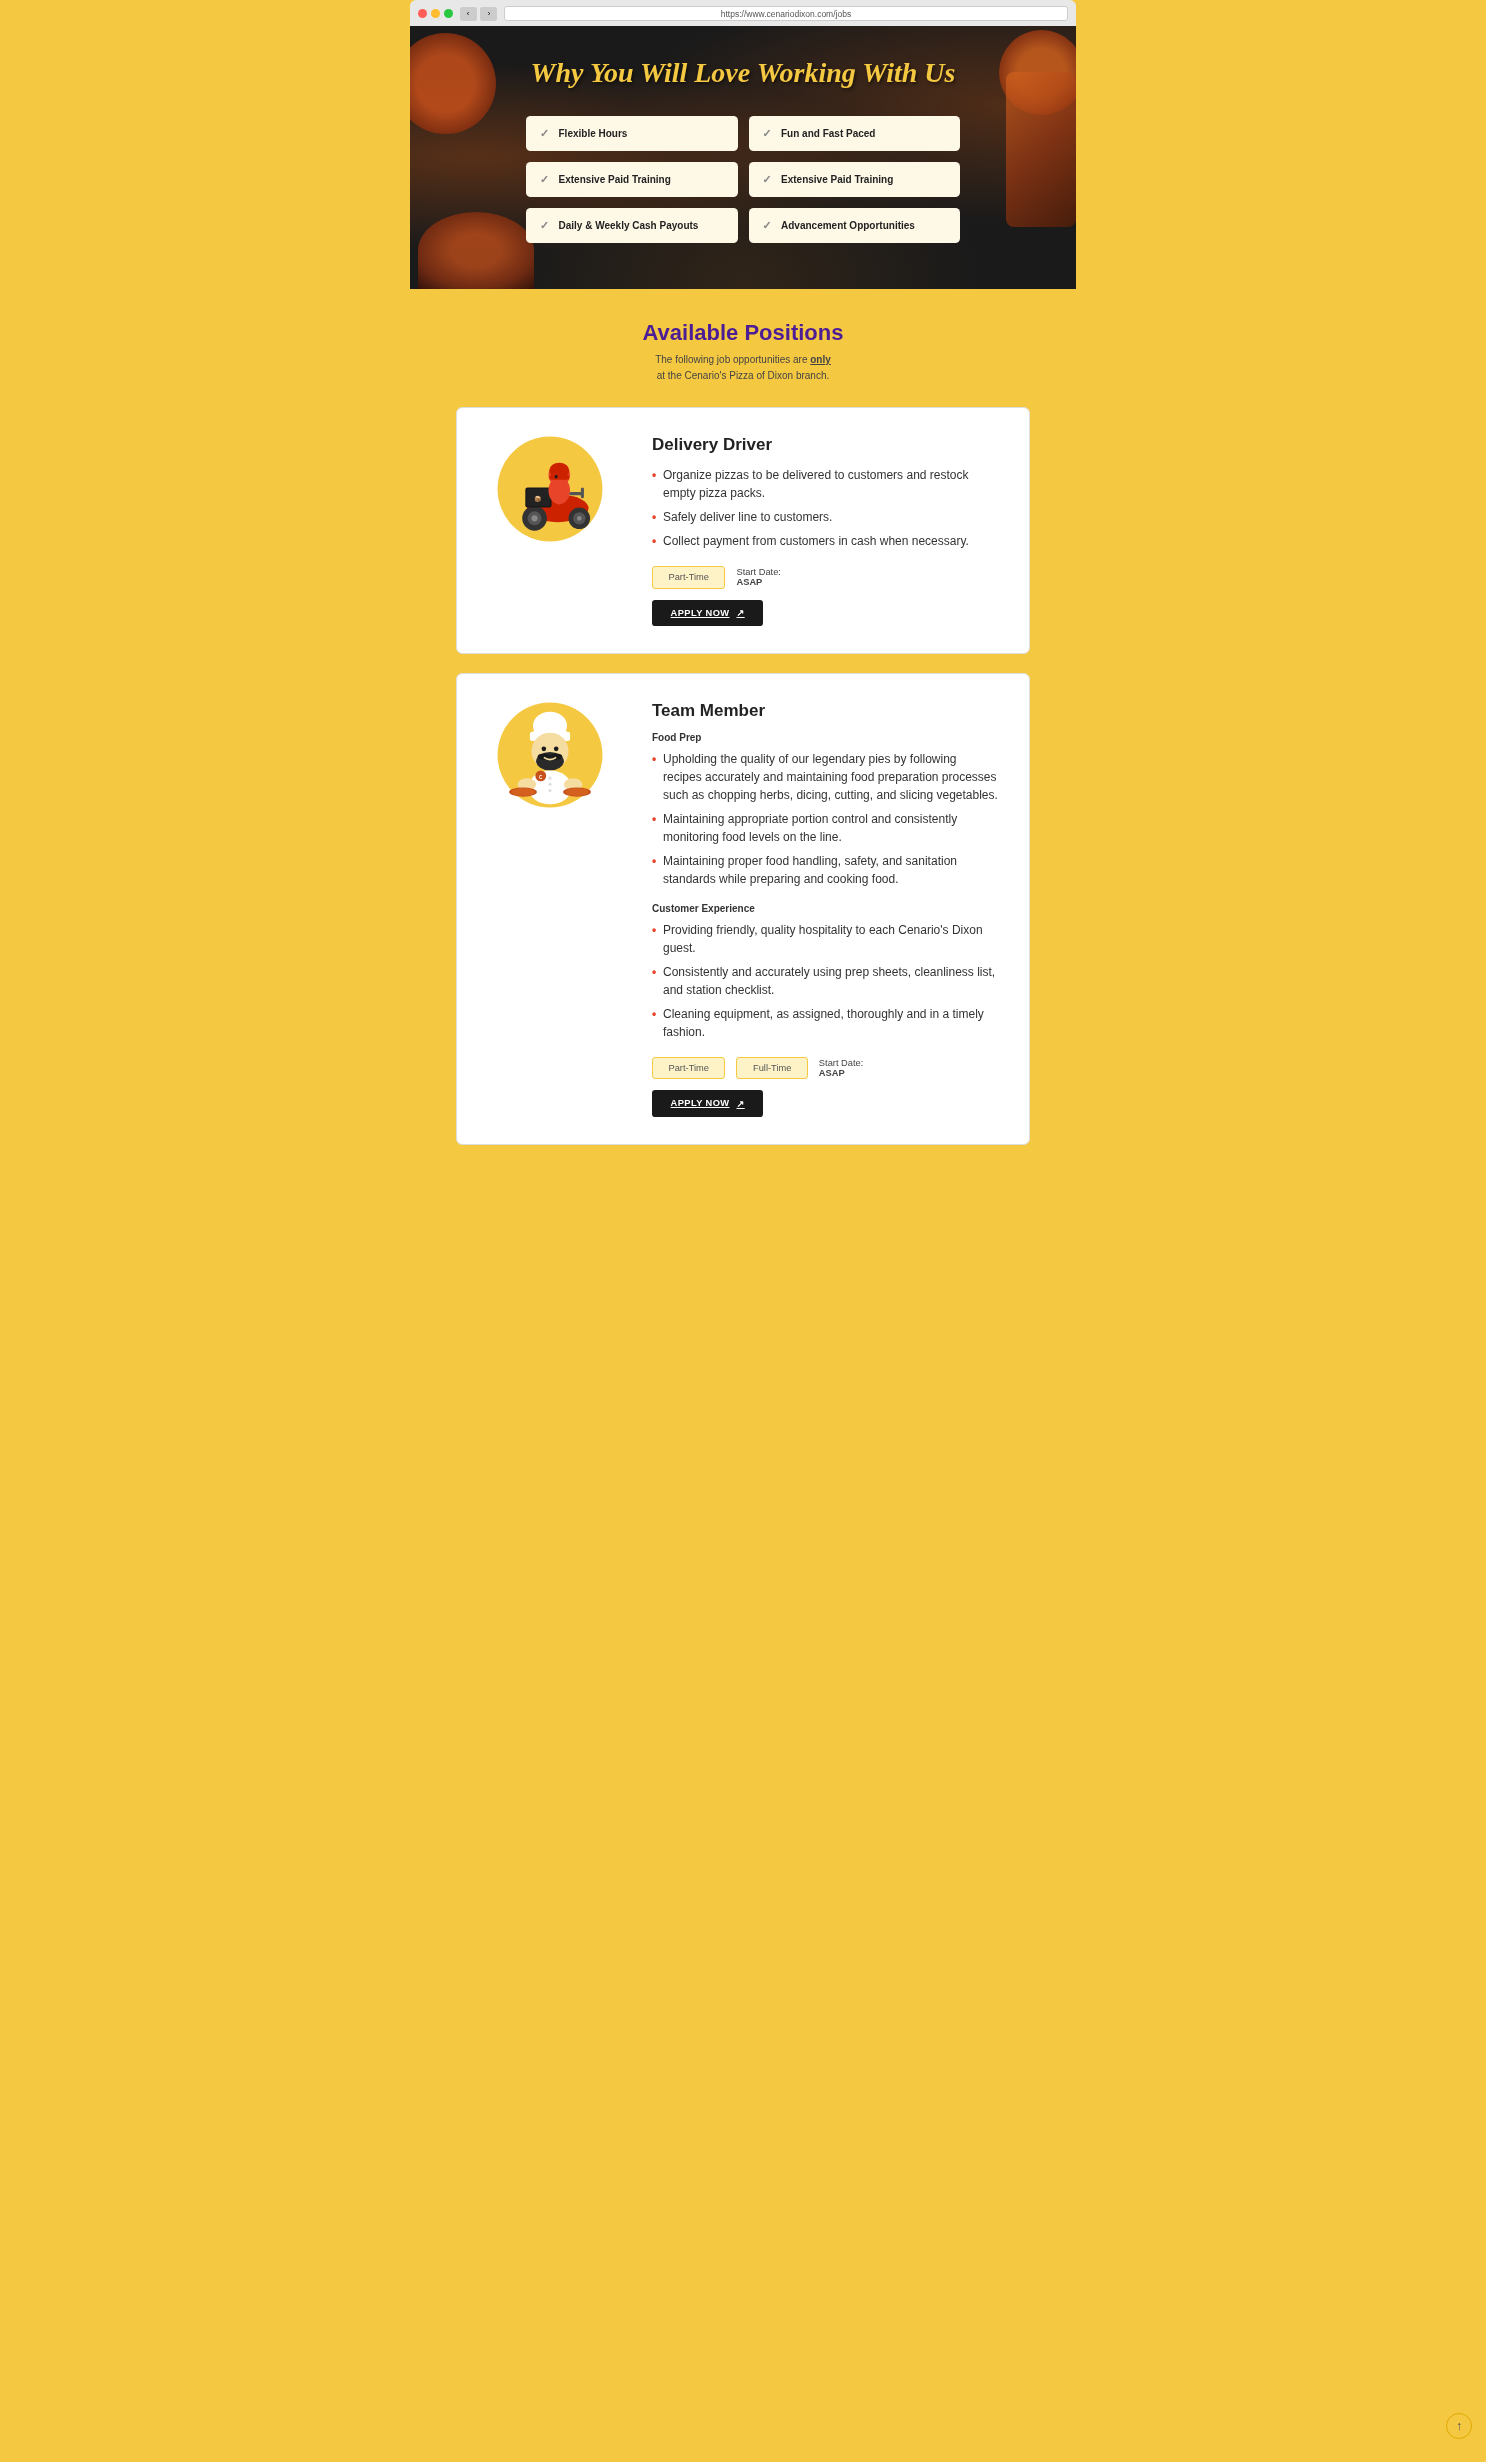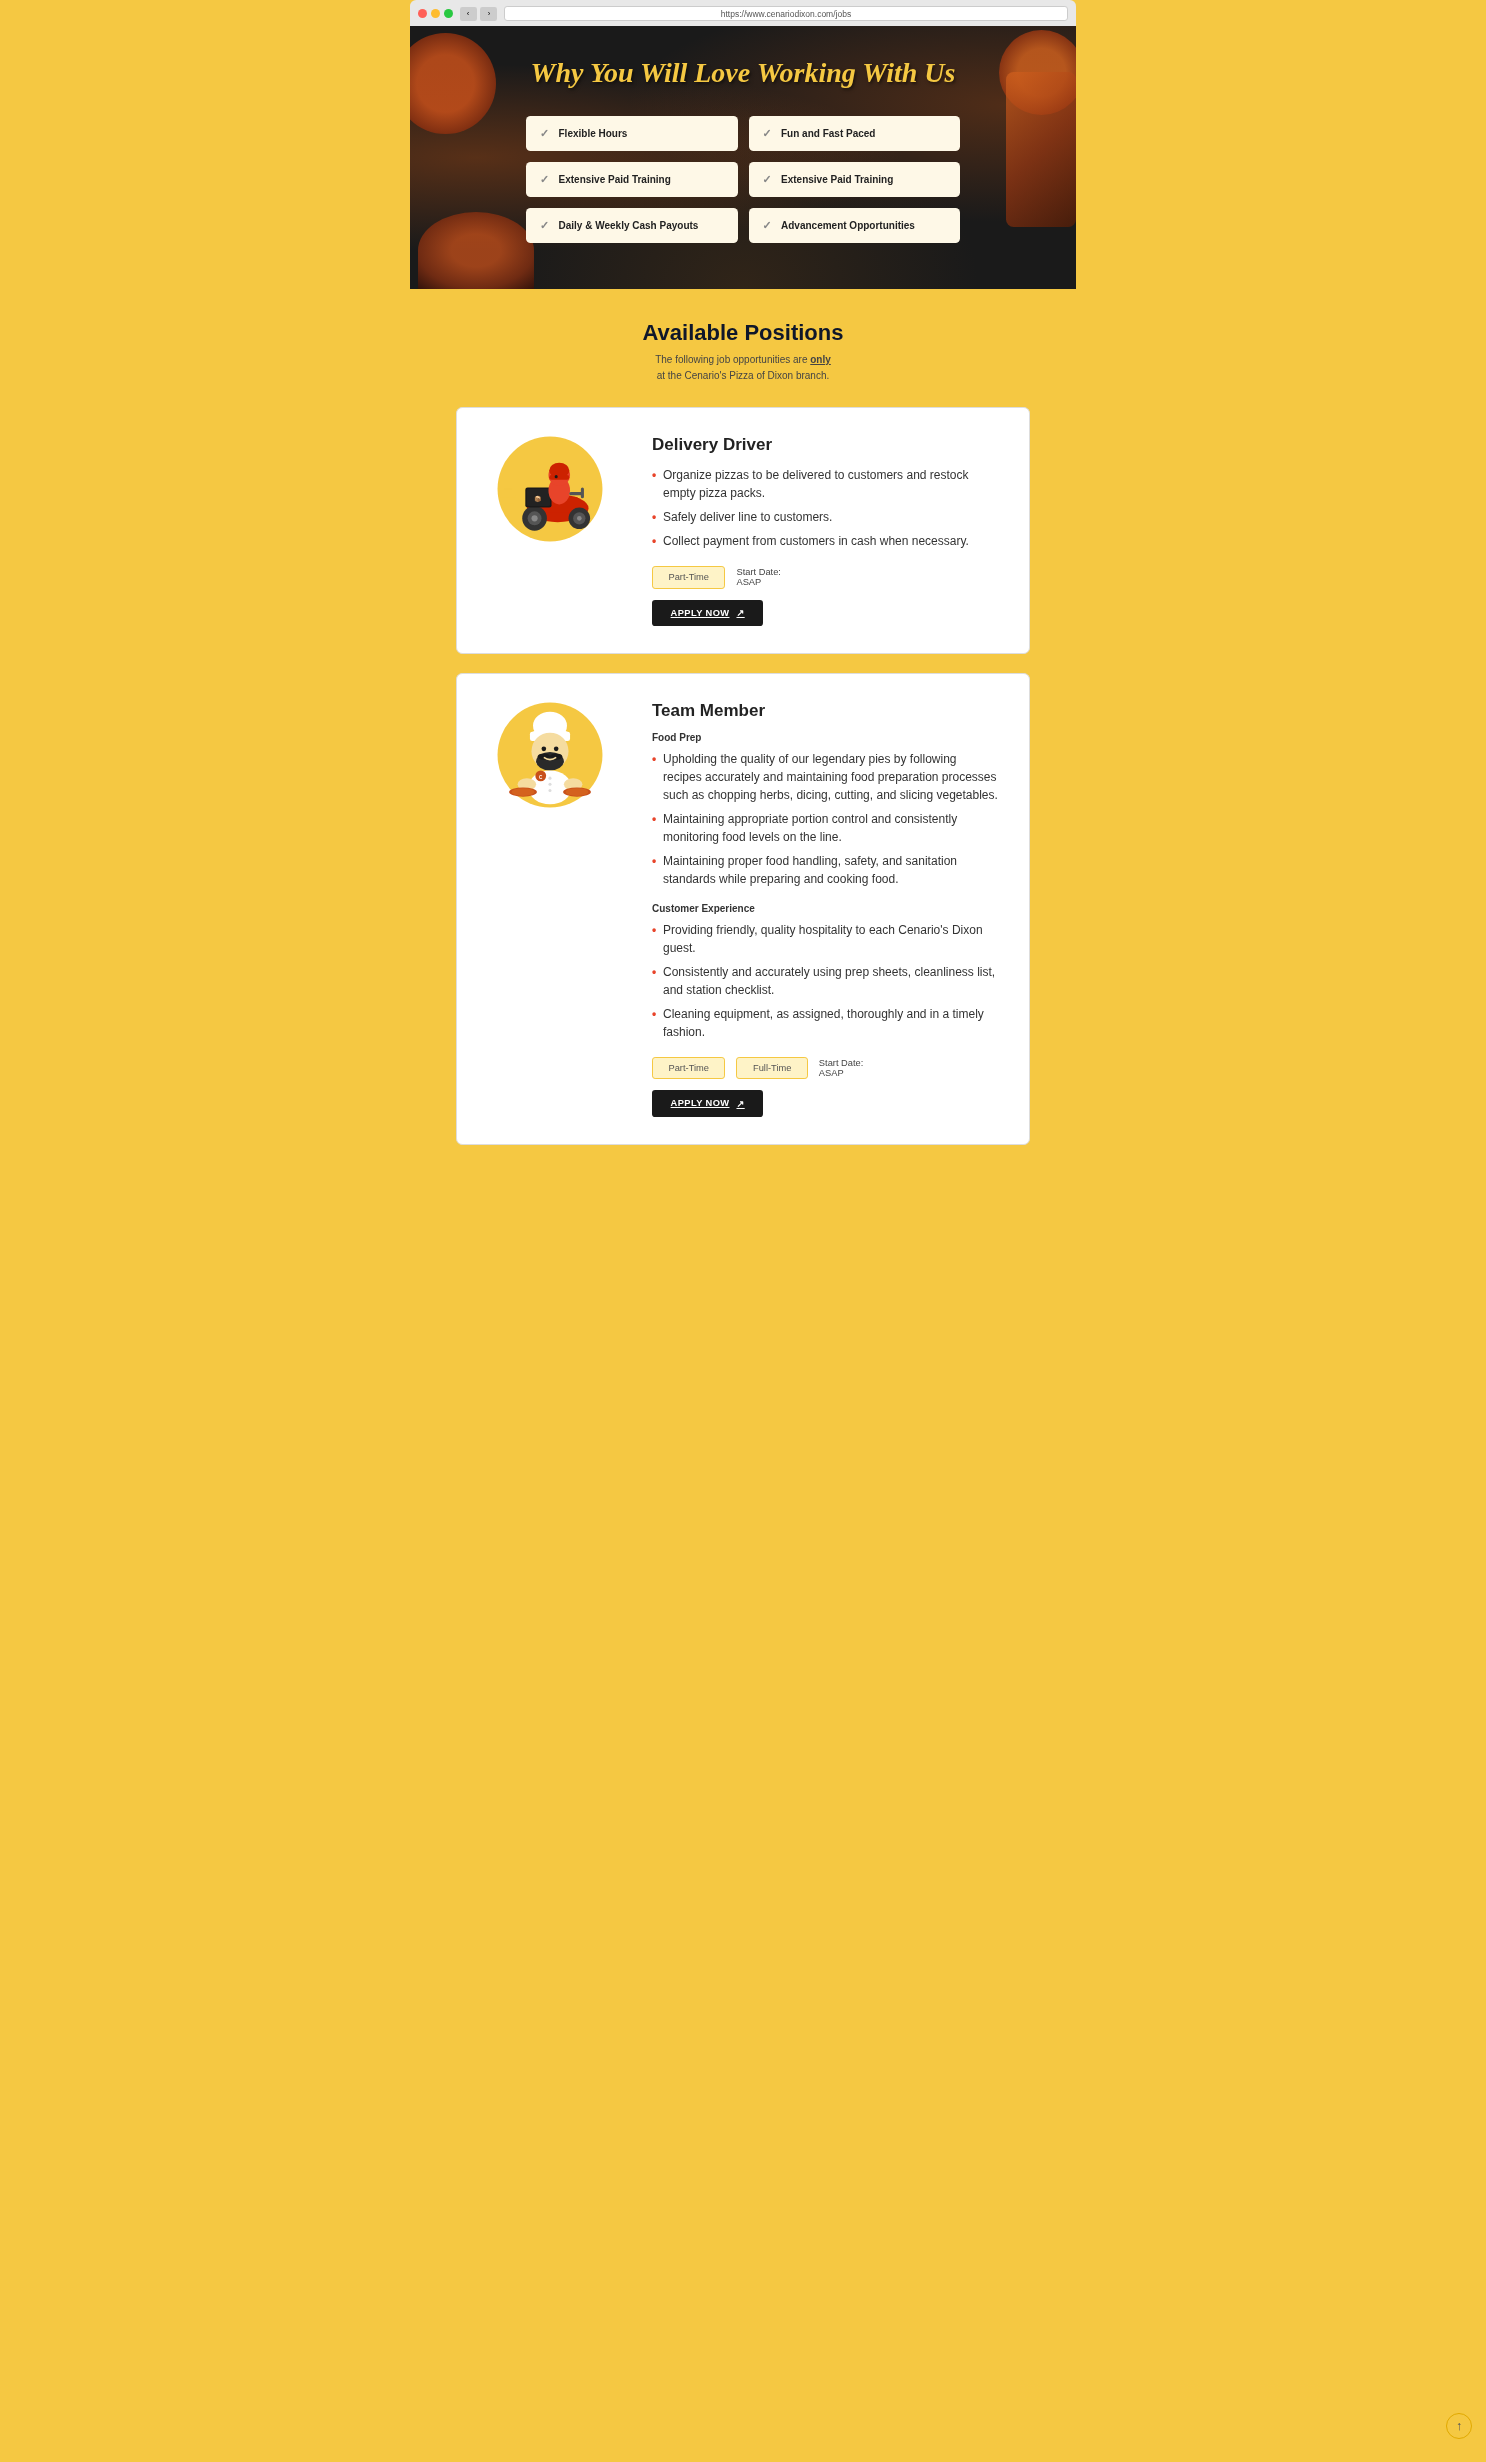--- a/index.html
+++ b/index.html
@@ -127,21 +127,21 @@
     
     .available-section {
       background: #f5c842;
       padding: 31px 46px;
     }
 
     .available-title {
       text-align: center;
       font-size: 22px;
       font-weight: bold;
-      color: #0f172a;
+      color: #4c1d95;
       margin-bottom: 6.2px;
     }
     .available-subtitle {
       text-align: center;
       font-size: 10px;
       color: #444;
       margin-bottom: 23px;
       line-height: 1.6;
     }
     .available-subtitle strong {
@@ -228,21 +228,21 @@
       color: #555;
       font-weight: 500;
     }
 
     .start-date {
       font-size: 9.3px;
       color: #444;
       font-weight: 500;
     }
     .start-date strong {
-      font-weight: normal;
+      font-weight: bold;
       display: block;
     }
 
     .apply-btn {
       background: #1a1a1a;
       color: white;
       border: none;
       border-radius: 3.1px;
       padding: 7.7px 18.6px;
       font-size: 9.3px;

